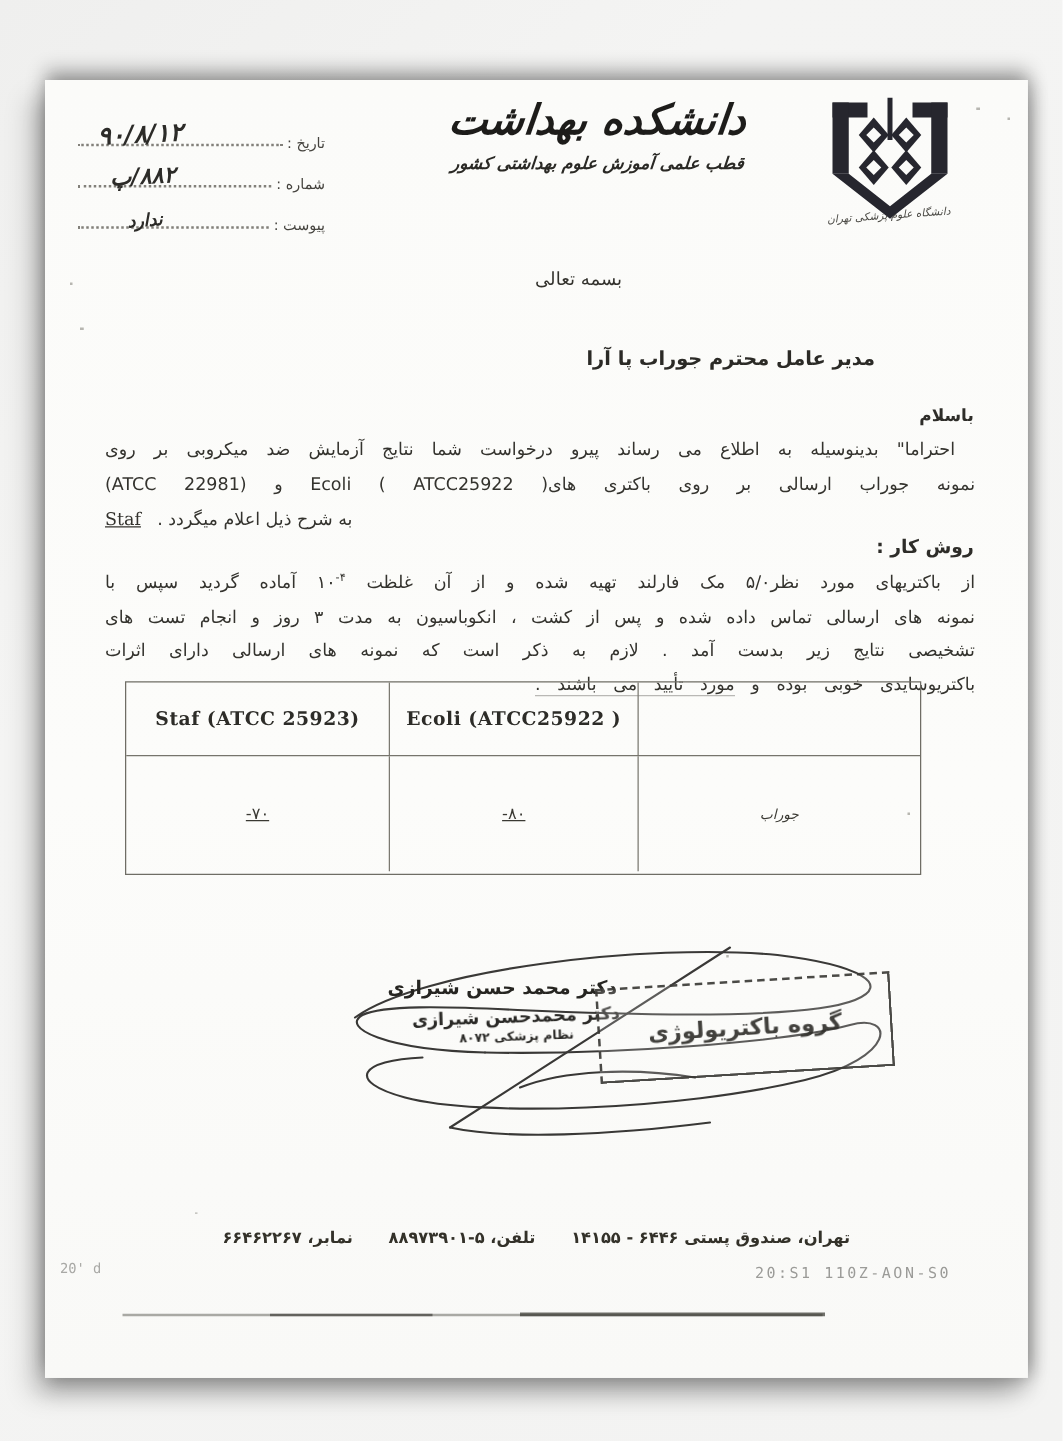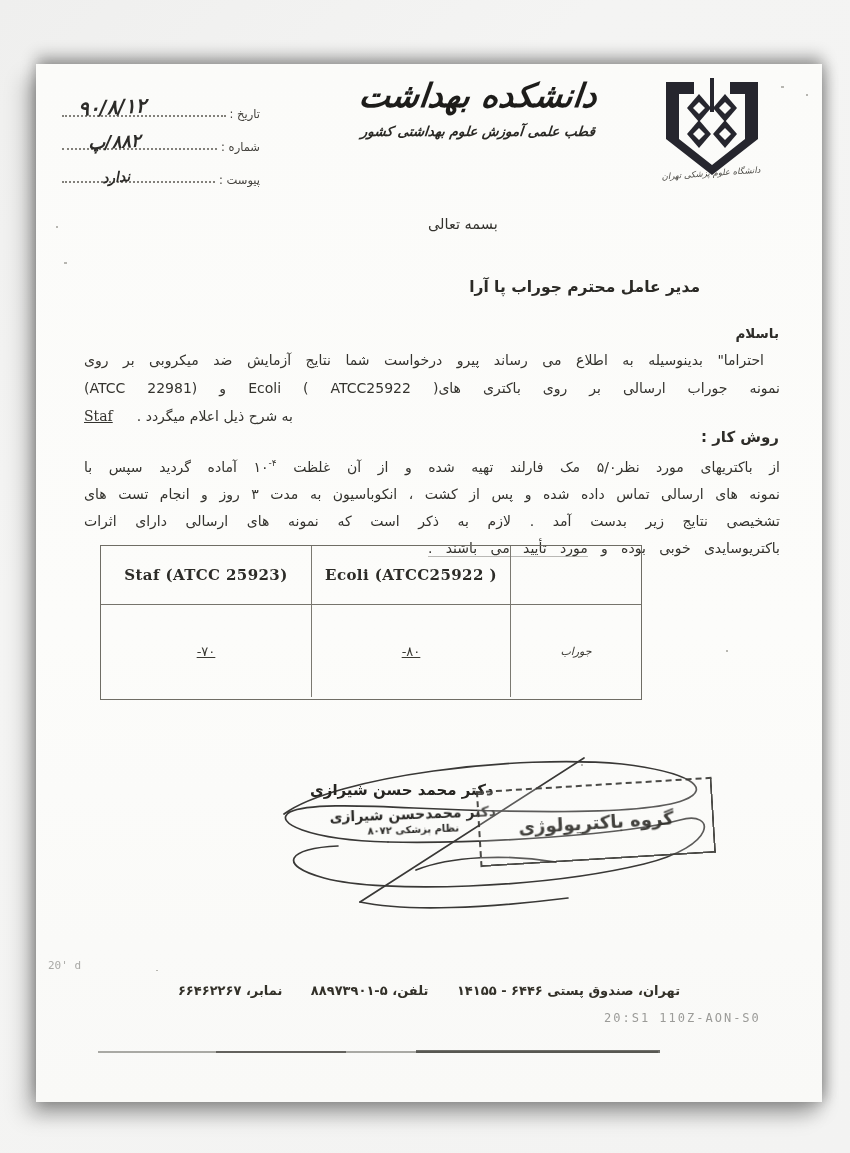--- a/index.html
+++ b/index.html
@@ -36,29 +36,29 @@
   .besmele{position:absolute;top:152px;left:392px;font-size:14.5px;direction:rtl;color:#33322d;}
   .recipient{position:absolute;top:214px;right:122px;font-size:15.5px;font-weight:bold;
              direction:rtl;color:#2b2a26;letter-spacing:.5px;}
   .salutation{position:absolute;top:261px;right:43px;font-size:13.5px;font-weight:bold;direction:rtl;}
   .para{position:absolute;left:48px;right:42px;direction:rtl;font-size:14px;color:#34332e;}
   .p1{top:282px;line-height:28px;}
   .p2{top:386px;line-height:27px;}
   .jline{text-align:justify;text-align-last:justify;}
   .indent{padding-right:16px;}
   .ltr-line{direction:ltr;text-align:left;}
-  .ltr-line .lat{margin-right:24px;text-decoration:underline;}
+  .ltr-line .lat{margin-right:13px;text-decoration:underline;}
   .lat{font-family:"DejaVu Serif",serif;}
   .shortline{direction:rtl;width:352px;text-align:justify;text-align-last:justify;}
   .method{position:absolute;top:364px;right:43px;font-size:15px;font-weight:bold;direction:rtl;}
   .pow{direction:ltr;unicode-bidi:isolate;display:inline-block;}
   .pow sup{font-size:9px;}
   .u{border-bottom:1px solid rgba(60,58,52,.35);}
   
-  .rtable{position:absolute;left:64px;top:481px;width:542px;height:155px;
+  .rtable{position:absolute;left:64px;top:481px;width:637px;height:155px;
           border:1.6px solid #6f6d65;box-sizing:border-box;}
   .trow{display:flex;box-sizing:border-box;}
   .trow.head{height:59px;border-bottom:1.4px solid #76746c;}
   .trow.body{height:92px;}
   .tcell{box-sizing:border-box;display:flex;align-items:center;justify-content:center;}
   .c0{width:211px;border-right:1.3px solid #7b7971;}
   .c1{width:199px;border-right:1.3px solid #7b7971;}
   .c2{flex:1;}
   .thead-lat{font-family:"DejaVu Serif",serif;font-size:15px;font-weight:bold;color:#2d2c28;letter-spacing:.4px;}
   .thead-fa{font-size:14px;font-weight:bold;direction:rtl;color:#2d2c28;}
@@ -77,21 +77,21 @@
              transform:rotate(-3.5deg);display:flex;align-items:center;justify-content:center;
              opacity:.92;background:rgba(250,250,248,.2);}
   .deptstamp span{font-size:18px;font-weight:bold;letter-spacing:7px;direction:rtl;
                   color:#33322e;filter:blur(.4px);white-space:nowrap;}
   
   .footer{position:absolute;left:0;right:0;top:919px;text-align:center;direction:rtl;
           font-size:13px;font-weight:bold;color:#333129;}
   .footer span{margin:0 12px;}
   .faxline{position:absolute;left:568px;top:947px;font-family:"DejaVu Sans Mono",monospace;
            font-size:12px;color:#9b9b98;letter-spacing:2px;direction:ltr;}
-  .pagemark{position:absolute;left:12px;top:895px;font-family:"DejaVu Sans Mono",monospace;
+  .pagemark{position:absolute;left:12px;top:944px;font-family:"DejaVu Sans Mono",monospace;
             font-size:11px;color:#a9a9a6;direction:ltr;}
   .streak1{position:absolute;left:62px;top:987px;width:560px;height:2px;background:#47463f;opacity:.45;}
   .streak2{position:absolute;left:380px;top:986px;width:244px;height:3px;background:#35342e;opacity:.7;}
   .streak3{position:absolute;left:180px;top:987px;width:130px;height:2px;background:#35342e;opacity:.6;}
   .speck{position:absolute;background:#8a8881;opacity:.6;}
 </style>
 </head>
 <body>
 
 <div class="page">

